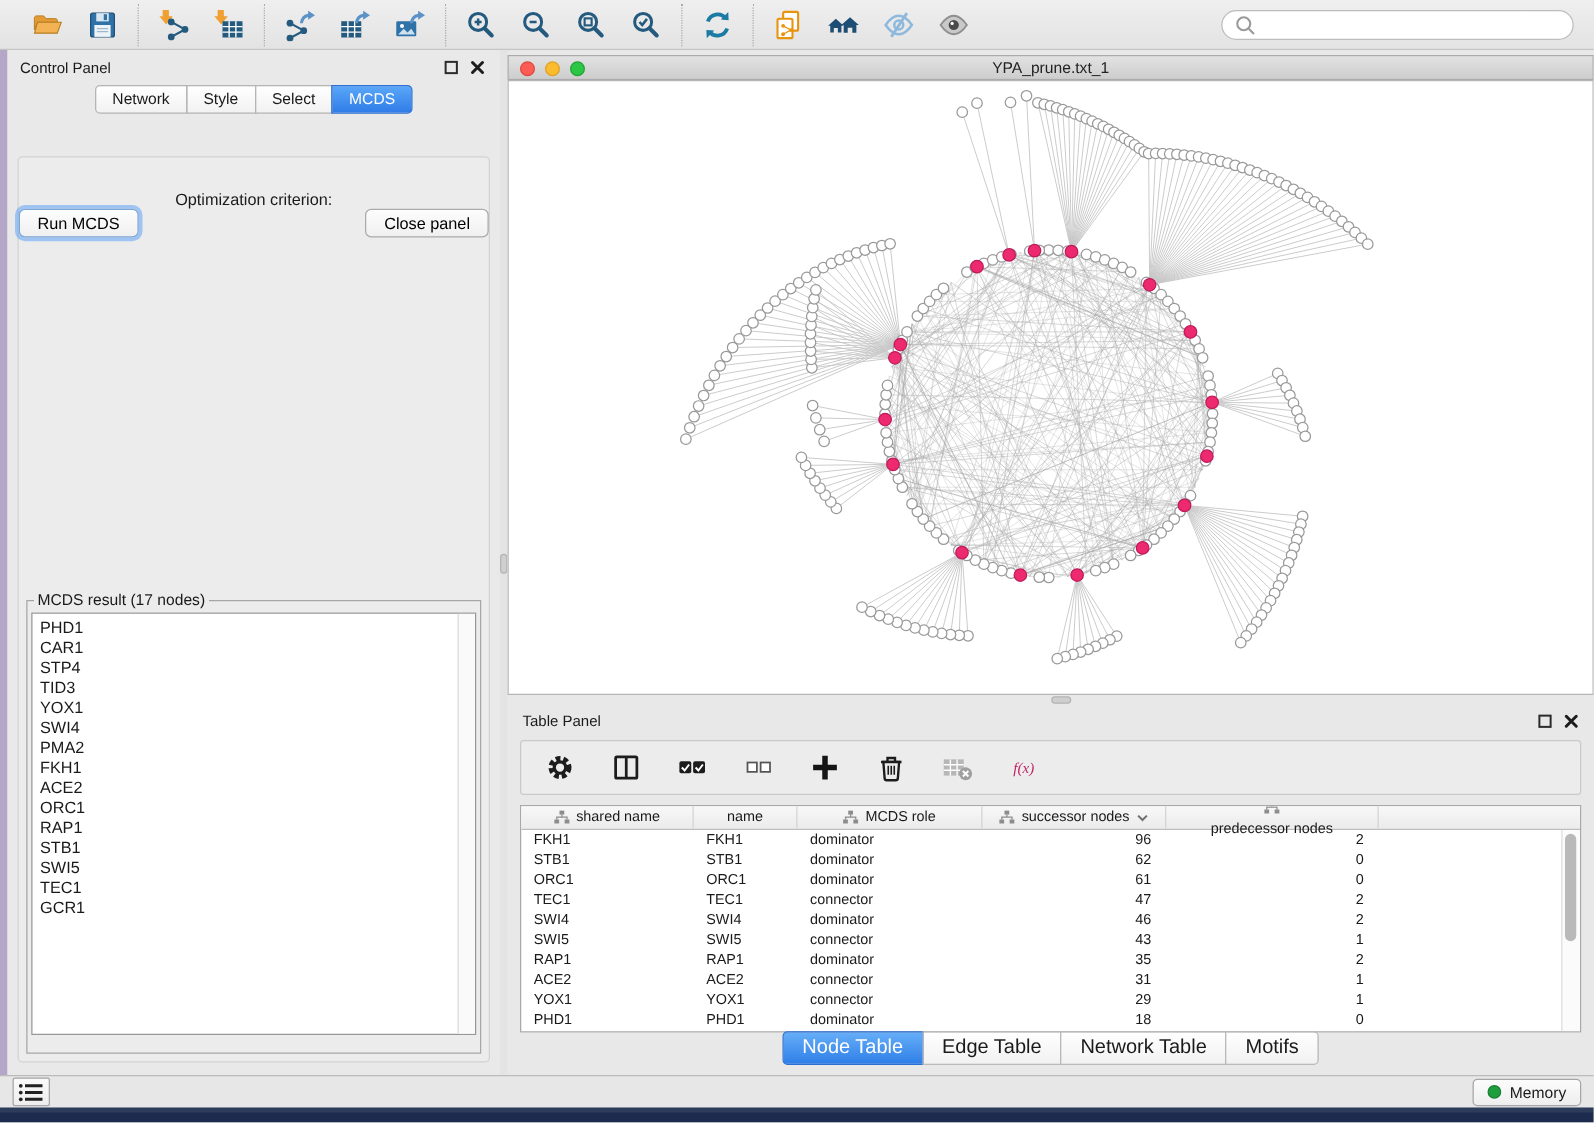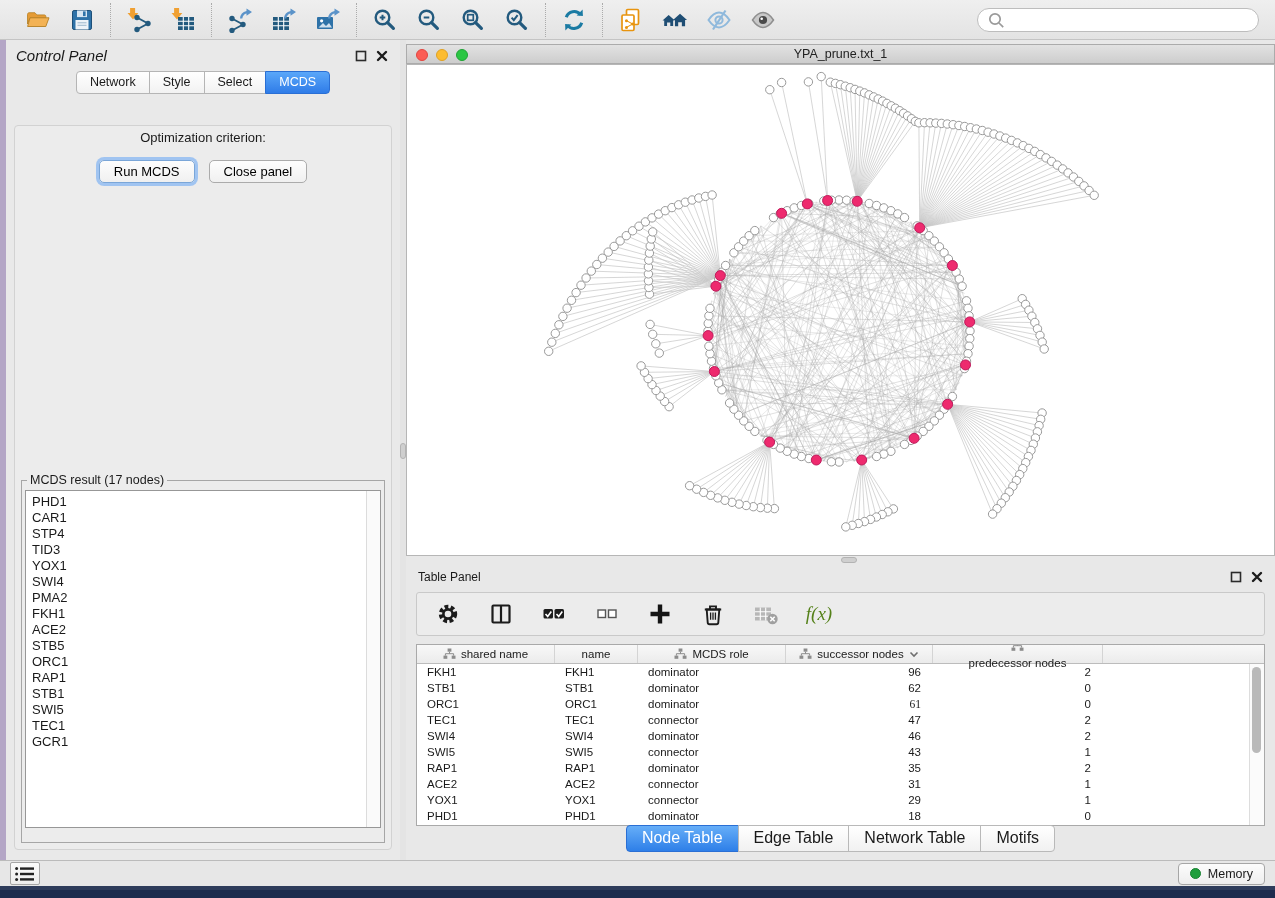--- a/index.html
+++ b/index.html
@@ -18,38 +18,38 @@
   .search input{border:none;outline:none;flex:1;font-size:12px;font-family:"Liberation Sans",sans-serif;background:transparent;}
 
   
   .left-strip{position:absolute;left:0;top:40px;bottom:38px;width:6px;background:#b4a6c6;}
   .desktop-strip{position:absolute;left:0;right:0;bottom:0;height:12px;background:#1d2c4e;}
   .desktop-strip:before{content:"";display:block;height:4px;background:rgba(255,255,255,.08);}
 
   
   .control-panel{position:absolute;left:6px;top:40px;width:394px;bottom:38px;background:#e9e9e9;}
   .cp-header{display:flex;align-items:center;padding:7px 12px 3px 10px;}
-  .cp-title{font-size:15px;font-style:italic;}
+  .cp-title{font-size:12px;}
   .win-icons{margin-left:auto;display:flex;gap:9px;align-items:center;}
   .cp-tabs-wrap{text-align:center;margin-top:4px;position:relative;z-index:2;}
   .cp-tab{display:inline-block;font-size:12.5px;padding:3px 13px 4px;background:linear-gradient(#ffffff,#f2f2f2);
           border:1px solid #b5b5b5;margin-left:-1px;cursor:default;}
   .cp-tab:first-child{border-radius:4px 0 0 4px;margin-left:0;}
   .cp-tab:last-child{border-radius:0 4px 4px 0;}
   .cp-tab.active{background:linear-gradient(#5aa7f9,#2f7ce8);border-color:#2a6fd4;color:#fff;}
   .cp-content{position:absolute;top:85px;left:8px;right:8px;bottom:10px;background:#ececec;
               border:1px solid #d2d2d2;border-radius:4px;}
-  .opt-label{text-align:center;font-size:13px;margin-top:4px;}
+  .opt-label{text-align:center;font-size:13px;margin-top:26px;}
   .sel-row{display:flex;justify-content:center;margin-top:9px;}
   .select{width:314px;height:23px;background:#fff;border:1px solid #b3b3b3;border-radius:5px;display:flex;
           align-items:center;box-sizing:border-box;padding-left:9px;}
   .sel-text{flex:1;font-size:13px;white-space:nowrap;}
   .stepper{width:16px;height:21px;margin-right:1px;border-radius:4px;background:linear-gradient(#72b2f9,#2f7ef0);
            display:flex;align-items:center;justify-content:center;}
-  .btn-row{display:flex;justify-content:center;gap:14px;margin-top:15px;}
+  .btn-row{display:flex;justify-content:space-between;gap:14px;}
   .btn{font-family:"Liberation Sans",sans-serif;font-size:13px;padding:3px 14px;background:linear-gradient(#fdfdfd,#f0f0f0);
        border:1px solid #ababab;border-radius:5px;cursor:default;}
   .btn.focusring{box-shadow:0 0 0 3px rgba(110,170,245,.6);border-color:#7aa6d8;}
   .mcds-fieldset{position:absolute;left:6px;right:6px;bottom:6px;height:370px;border:1px solid #a6a6a6;
                  margin:0;padding:3px;box-sizing:border-box;}
   .mcds-fieldset legend{font-size:12.5px;padding:0 3px;margin-left:2px;}
   .listbox{background:#fff;border:1px solid #979797;height:338px;position:relative;overflow:hidden;
            font-size:13px;line-height:16px;padding:3px 0 0 6px;box-sizing:border-box;}
   .list-item{height:16px;}
   .lb-track{position:absolute;top:0;right:0;bottom:0;width:13px;background:#fafafa;border-left:1px solid #dcdcdc;}
@@ -75,21 +75,21 @@
   .net-view{position:absolute;top:24px;left:0;right:0;height:492px;background:#fff;border:1px solid #b6b6b6;
             box-sizing:border-box;overflow:hidden;}
 
   
   .table-panel{position:absolute;top:524px;left:0;right:0;bottom:0;}
   .tp-header{display:flex;align-items:center;padding:6px 12px 2px 12px;}
   .tp-title{font-size:12px;}
   .tp-toolbar{margin:6px 10px 0 10px;height:44px;background:#ececec;border:1px solid #c9c9c9;border-radius:3px;
               display:flex;align-items:center;gap:27px;padding-left:18px;box-sizing:border-box;}
   .tp-btn{display:flex;align-items:center;justify-content:center;width:26px;height:26px;}
-  .fx-text{font-family:"Liberation Serif",serif;font-style:italic;font-size:19px;color:#4d7c0f;}
+  .fx-text{font-family:"Liberation Serif",serif;font-style:italic;font-size:12px;color:#be185d;}
   .dim{opacity:.95;}
   .tablewrap{margin:8px 10px 0 10px;height:182px;background:#fff;border:1px solid #a9a9a9;position:relative;
              overflow:hidden;box-sizing:border-box;}
   .thead{display:flex;height:19px;background:linear-gradient(#f8f8f8,#ebebeb);border-bottom:1px solid #bcbcbc;box-sizing:border-box;}
   .th{display:flex;align-items:center;justify-content:center;gap:5px;font-size:11.5px;border-right:1px solid #d4d4d4;
       box-sizing:border-box;white-space:nowrap;}
   .th.filler{border-right:none;flex:1;}
   .tbody{position:absolute;top:19px;left:0;right:14px;bottom:0;}
   .tr{display:flex;height:16px;align-items:center;}
   .td{font-size:11.5px;box-sizing:border-box;white-space:nowrap;overflow:hidden;}
@@ -349,21 +349,20 @@
       <div class="listbox" id="mcds-list">
         <div class="list-item">PHD1</div>
           <div class="list-item">CAR1</div>
           <div class="list-item">STP4</div>
           <div class="list-item">TID3</div>
           <div class="list-item">YOX1</div>
           <div class="list-item">SWI4</div>
           <div class="list-item">PMA2</div>
           <div class="list-item">FKH1</div>
           <div class="list-item">ACE2</div>
-          <div class="list-item">STB5</div>
           <div class="list-item">ORC1</div>
           <div class="list-item">RAP1</div>
           <div class="list-item">STB1</div>
           <div class="list-item">SWI5</div>
           <div class="list-item">TEC1</div>
           <div class="list-item">GCR1</div>
           <div class="lb-track"></div>
       </div>
     </fieldset>
   </div>
@@ -1285,21 +1284,21 @@
             <div class="td l" style="width: 138px;">STB1</div>
             <div class="td l" style="width: 83px;">STB1</div>
             <div class="td l" style="width: 148px;">dominator</div>
             <div class="td r" style="width: 147px;">62</div>
             <div class="td r" style="width: 170px;">0</div>
           </div>
           <div class="tr">
             <div class="td l" style="width: 138px;">ORC1</div>
             <div class="td l" style="width: 83px;">ORC1</div>
             <div class="td l" style="width: 148px;">dominator</div>
-            <div class="td r" style="width: 147px; font-family: Liberation Serif, serif;">61</div>
+            <div class="td r" style="width: 147px;">61</div>
             <div class="td r" style="width: 170px;">0</div>
           </div>
           <div class="tr">
             <div class="td l" style="width: 138px;">TEC1</div>
             <div class="td l" style="width: 83px;">TEC1</div>
             <div class="td l" style="width: 148px;">connector</div>
             <div class="td r" style="width: 147px;">47</div>
             <div class="td r" style="width: 170px;">2</div>
           </div>
           <div class="tr">

